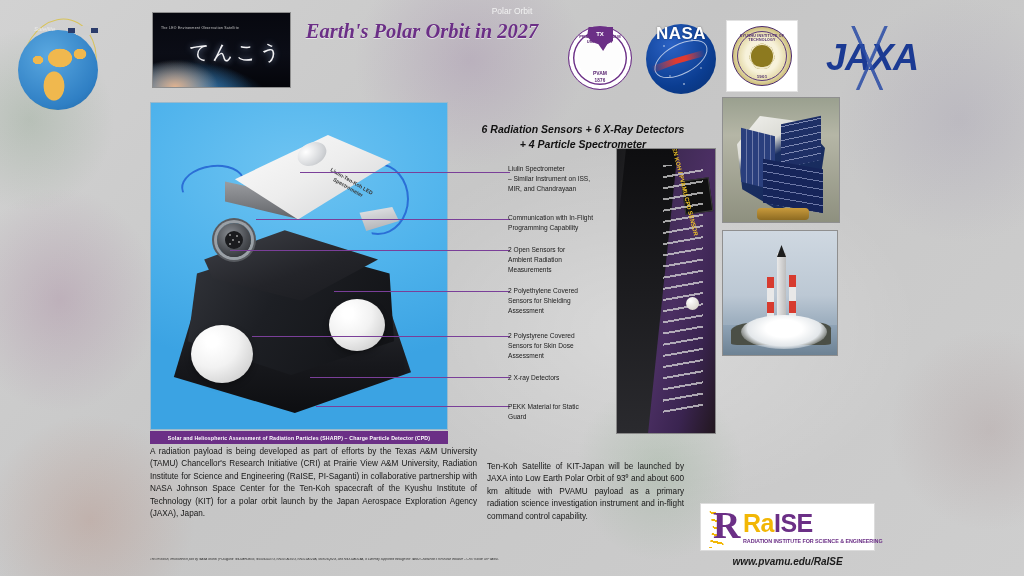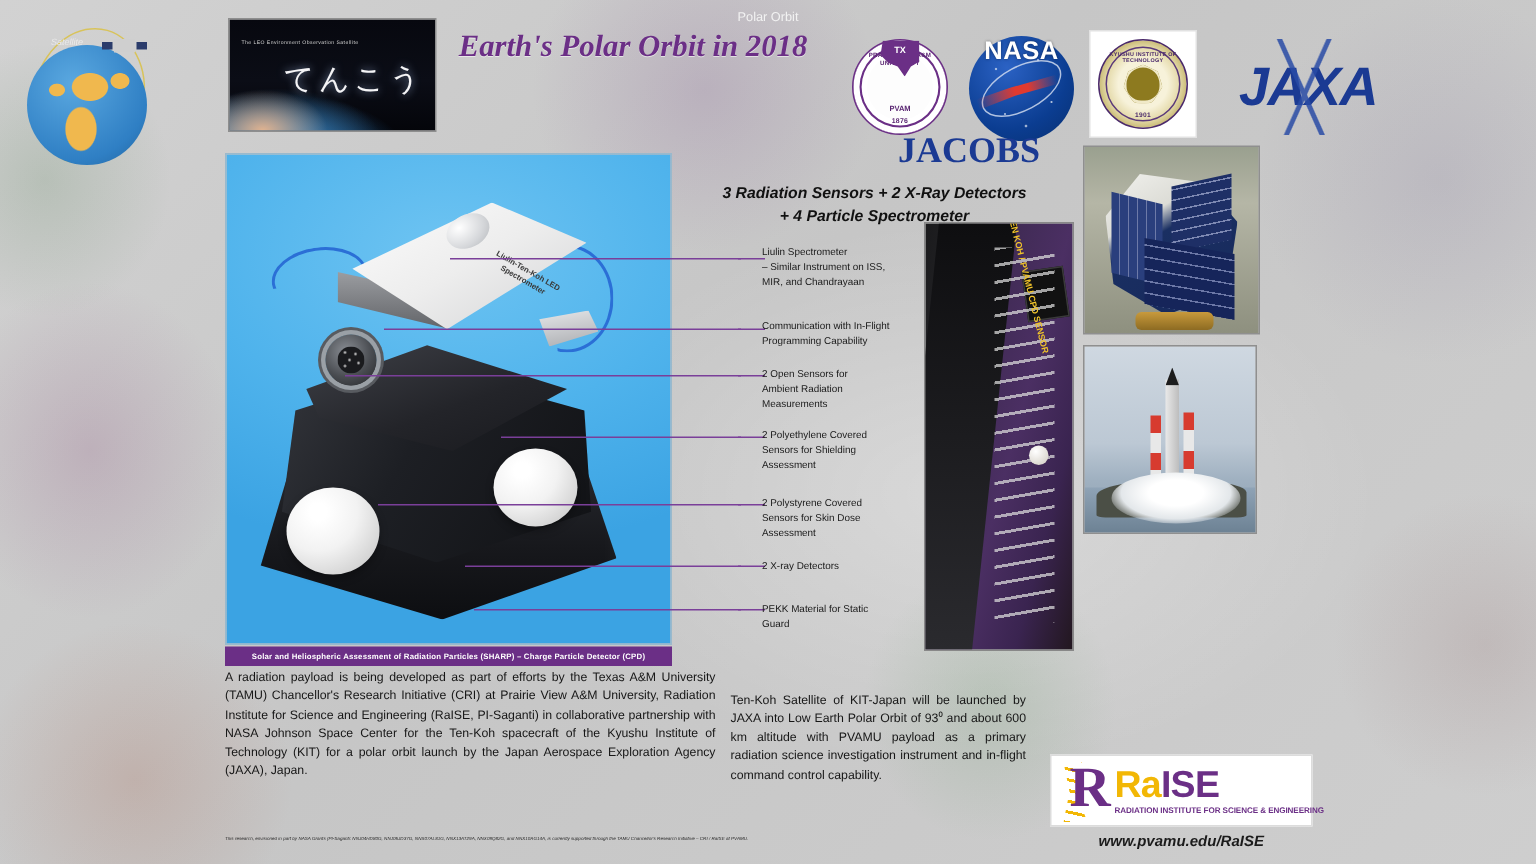--- a/index.html
+++ b/index.html
@@ -448,21 +448,21 @@
 
 <div id="poster">
   <div id="bg-texture"></div>
 
   <div id="tenko">
     <div class="hdrline">The LEO Environment Observation Satellite</div>
     <div class="kana">てんこう</div>
   </div>
 
   <div id="title">
-    <div>Earth's Polar Orbit in 2018</div>
+    <div>Earth's Polar Orbit in 2027</div>
   </div>
 
   <div id="logos">
     <div class="seal" id="pvamu-seal">
       <div class="ring-top">PRAIRIE VIEW  A&amp;M  UNIVERSITY</div>
       <div class="tx">
         <span>TX</span>
       </div>
       <div class="avm">PVAM</div>
       <div class="ring-bot">1876</div>
@@ -483,24 +483,23 @@
         <div class="txt-bot">1901</div>
       </div>
     </div>
 
     <div id="jaxa">
       <div class="slash"></div>
       <span>JAXA</span>
     </div>
   </div>
 
-  <div id="jacobs">JACOBS</div>
 
   <div id="sensor-headline">
-    <div>3 Radiation Sensors + 2 X-Ray Detectors</div>
+    <div>6 Radiation Sensors + 6 X-Ray Detectors</div>
     <div>+ 4 Particle Spectrometer</div>
   </div>
 
   <div id="payload-photo">
     <div class="pp" id="pp-base"></div>
     <div class="pp" id="pp-body"></div>
     <div class="pp" id="pp-topplate"></div>
     <div class="pp cable" id="pp-cable1"></div>
     <div class="pp cable" id="pp-cable2"></div>
     <div class="pp" id="pp-spec-side"></div>

